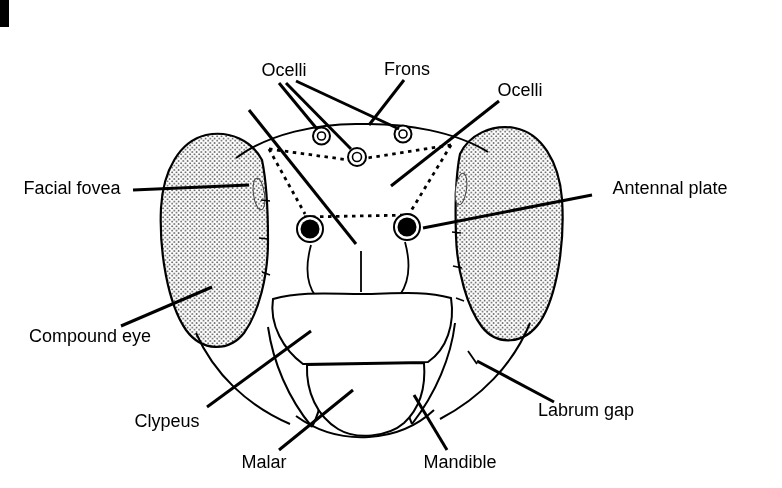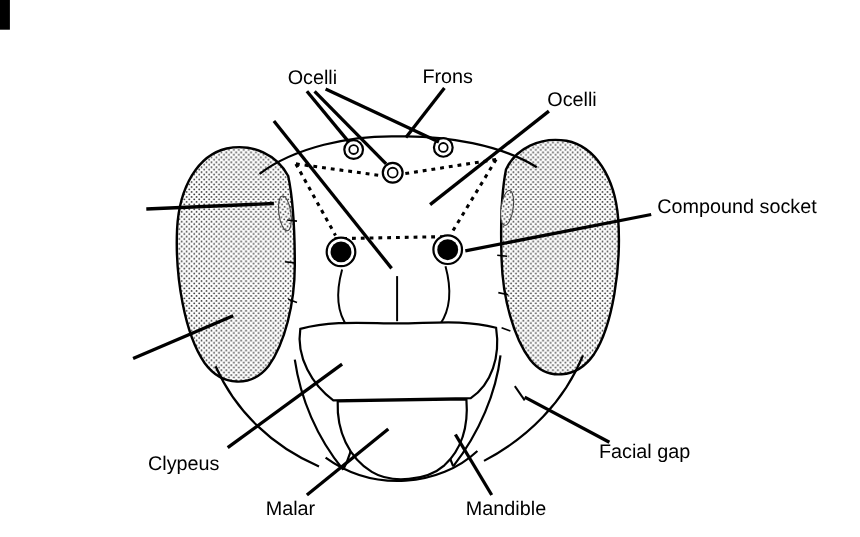--- a/index.html
+++ b/index.html
@@ -114,19 +114,21 @@
       <path d="M 554,402 L 477,361"></path>
       <path d="M 207,407 L 311,331"></path>
       <path d="M 279,450 L 353,390"></path>
       <path d="M 447,450 L 414,395"></path>
     </g>
   </svg>
 
   <div class="label" style="left:284px; top:70px">Ocelli</div>
   <div class="label" style="left:407px; top:69px">Frons</div>
   <div class="label" style="left:520px; top:90px">Ocelli</div>
-  <div class="label" style="left:670px; top:188px">Compound socket</div>
-  <div class="label" style="left:586px; top:410px">Facial gap</div>
+  <div class="label" style="left:72px;  top:188px">Facial fovea</div>
+  <div class="label" style="left:670px; top:188px">Antennal plate</div>
+  <div class="label" style="left:90px;  top:336px">Compound eye</div>
+  <div class="label" style="left:586px; top:410px">Labrum gap</div>
   <div class="label" style="left:167px; top:421px">Clypeus</div>
   <div class="label" style="left:264px; top:462px">Malar</div>
   <div class="label" style="left:460px; top:462px">Mandible</div>
 
 </div>
 
 </body></html>

